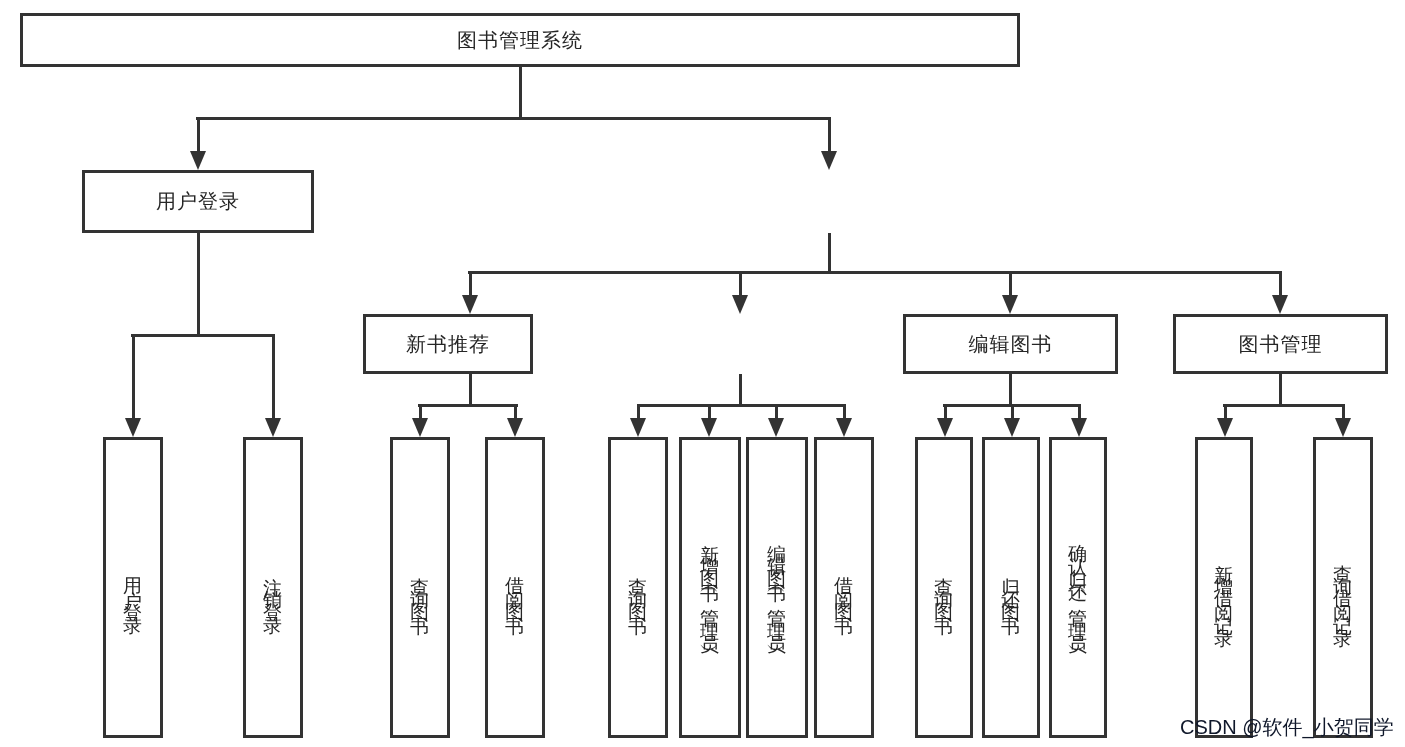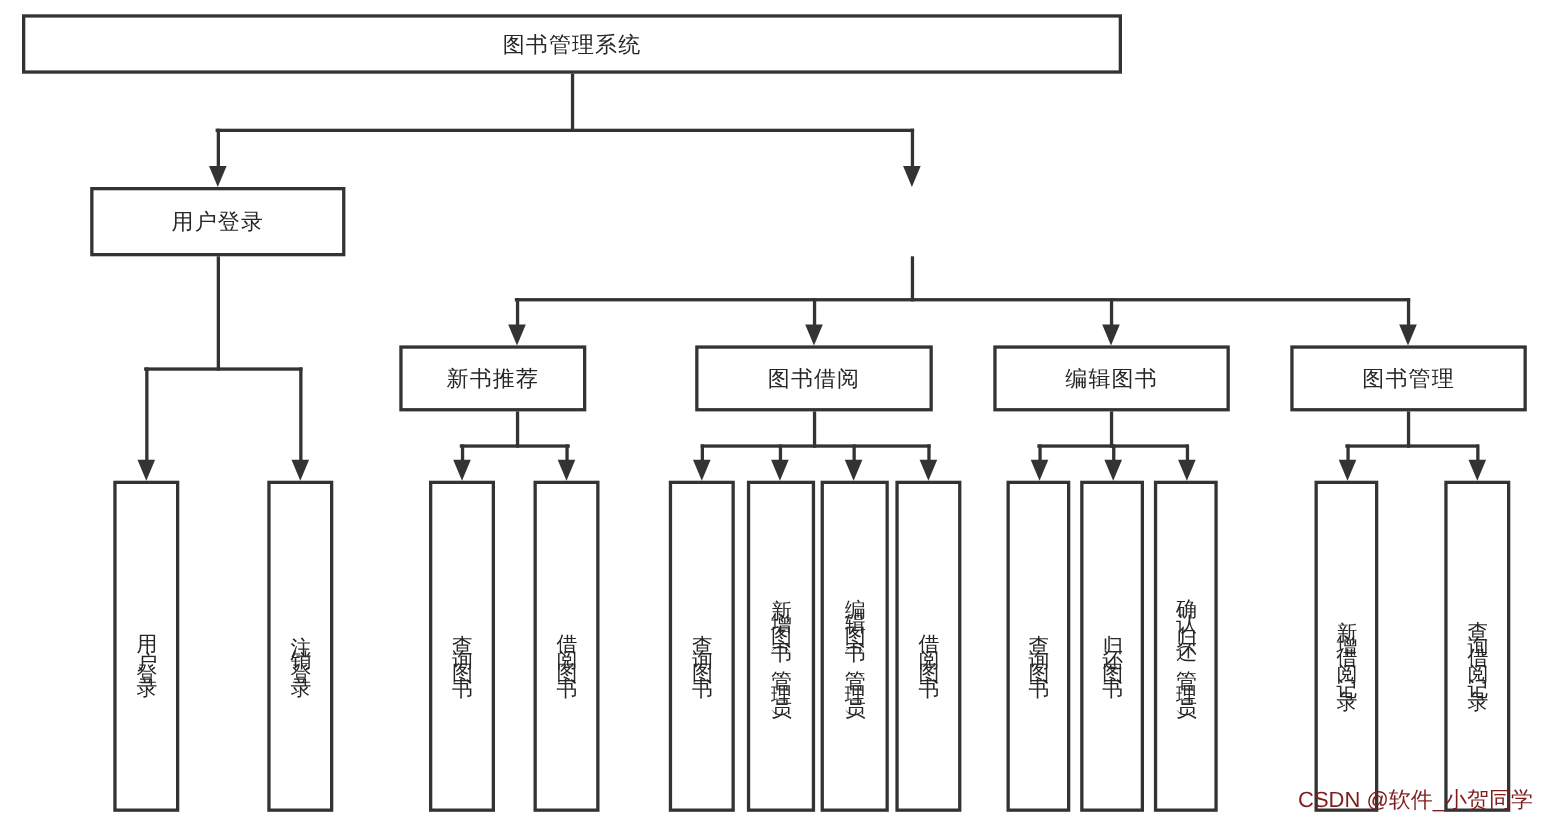--- a/index.html
+++ b/index.html
@@ -34,36 +34,35 @@
     position:absolute;
     width:0; height:0;
     border-left:8px solid transparent;
     border-right:8px solid transparent;
     border-top:19px solid #333333;
   }
   .watermark {
     position:absolute;
     left:1180px; top:714px;
     font-size:20px;
-    color:#7f1d1d;
+    color:#0f172a;
     white-space:nowrap;
     z-index:10;
   }
 </style>
 </head>
 <body>
 
 <div class="canvas">
 
   <div class="box hbox" style="left:20px;top:13px;width:1000px;height:54px">图书管理系统</div>
 
   <div class="box hbox" style="left:82px;top:170px;width:232px;height:63px">用户登录</div>
 
   <div class="box hbox" style="left:363px;top:314px;width:170px;height:60px">新书推荐</div>
-  <div class="box hbox" style="left:632px;top:314px;width:216px;height:60px">图书借阅</div>
   <div class="box hbox" style="left:903px;top:314px;width:215px;height:60px">编辑图书</div>
   <div class="box hbox" style="left:1173px;top:314px;width:215px;height:60px">图书管理</div>
 
   <div class="box leaf" style="left:103px;top:437px;width:60px;height:301px">
     <span class="vtext">用户登录</span>
     </div>
   <div class="box leaf" style="left:243px;top:437px;width:60px;height:301px">
     <span class="vtext">注销登录</span>
     </div>
 

